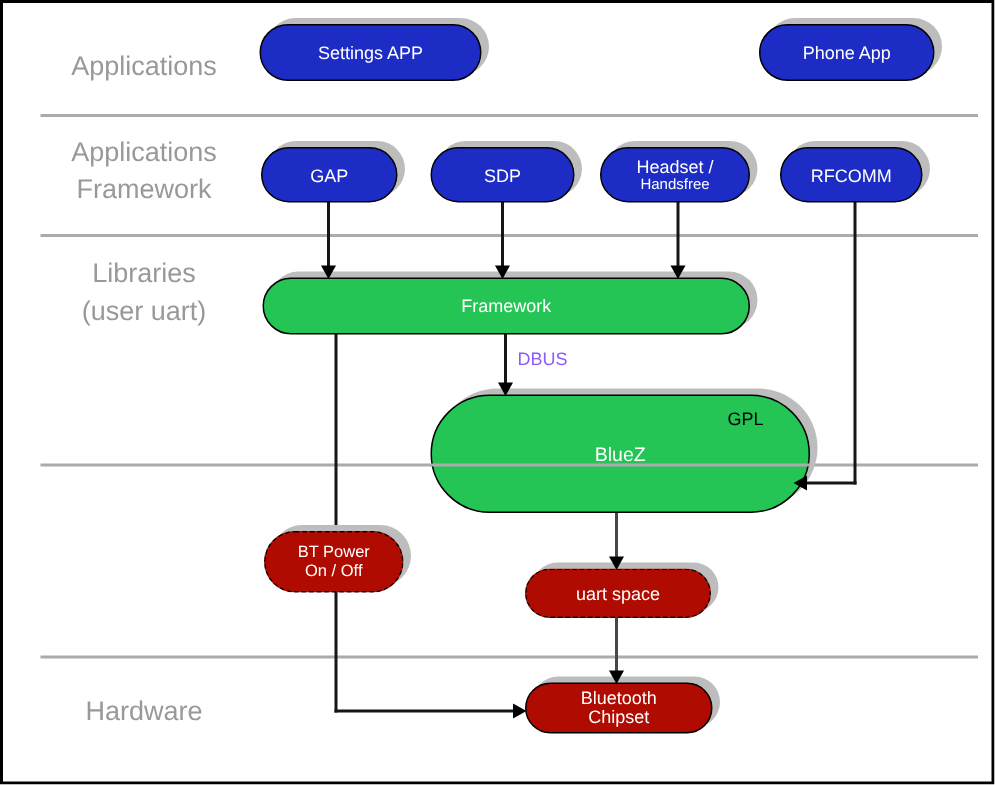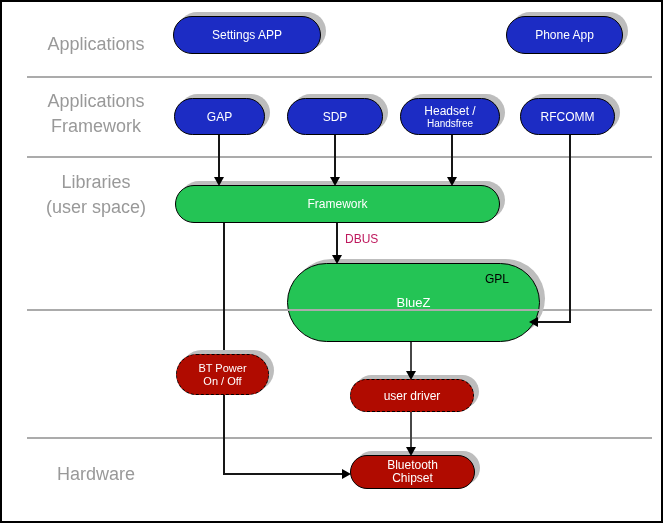--- a/index.html
+++ b/index.html
@@ -94,21 +94,21 @@
   #nd-bluez .badge{
     position:absolute;top:9px;right:30px;
     color:#000;font-size:12px;line-height:12px;
   }
   #nd-btpower{left:174px;top:352px;width:93px;height:41px;font-size:11px;line-height:13px;}
   #nd-uart{left:348px;top:377px;width:124px;height:33px;}
   #nd-chipset{left:348px;top:453px;width:125px;height:34px;line-height:13px;}
   
   #lbl-dbus{
     position:absolute;left:343px;top:230px;
-    color:#be185d;font-size:12px;z-index:2;
+    color:#8b5cf6;font-size:12px;z-index:2;
   }
 </style>
 </head>
 <body>
 
 <div id="canvas">
 
   <div class="divider" id="div-1"></div>
   <div class="divider" id="div-2"></div>
   <div class="divider" id="div-3"></div>
@@ -117,21 +117,21 @@
 
   <div class="layer-label" id="lbl-applications">
     <span>Applications</span>
   </div>
   <div class="layer-label" id="lbl-appframework">
     <span>Applications</span>
     <span>Framework</span>
   </div>
   <div class="layer-label" id="lbl-libraries">
     <span>Libraries</span>
-    <span>(user space)</span>
+    <span>(user uart)</span>
   </div>
   <div class="layer-label" id="lbl-hardware">
     <span>Hardware</span>
   </div>
 
   <div class="vline" id="ln-gap"></div>
   <div class="vline" id="ln-sdp"></div>
   <div class="vline" id="ln-headset"></div>
   <div class="vline" id="ln-dbus"></div>
   <div class="vline" id="ln-bluez-uart"></div>
@@ -179,21 +179,21 @@
   <div class="pill pill-green" id="nd-bluez">
     <span class="badge">GPL</span>
     <span>BlueZ</span>
   </div>
 
   <div class="pill pill-red pill-dashed" id="nd-btpower">
     <span>BT Power</span>
     <span>On / Off</span>
   </div>
   <div class="pill pill-red pill-dashed" id="nd-uart">
-    <span>user driver</span>
+    <span>uart space</span>
   </div>
 
   <div class="pill pill-red" id="nd-chipset">
     <span>Bluetooth</span>
     <span>Chipset</span>
   </div>
 
 </div>
 
 </body></html>

